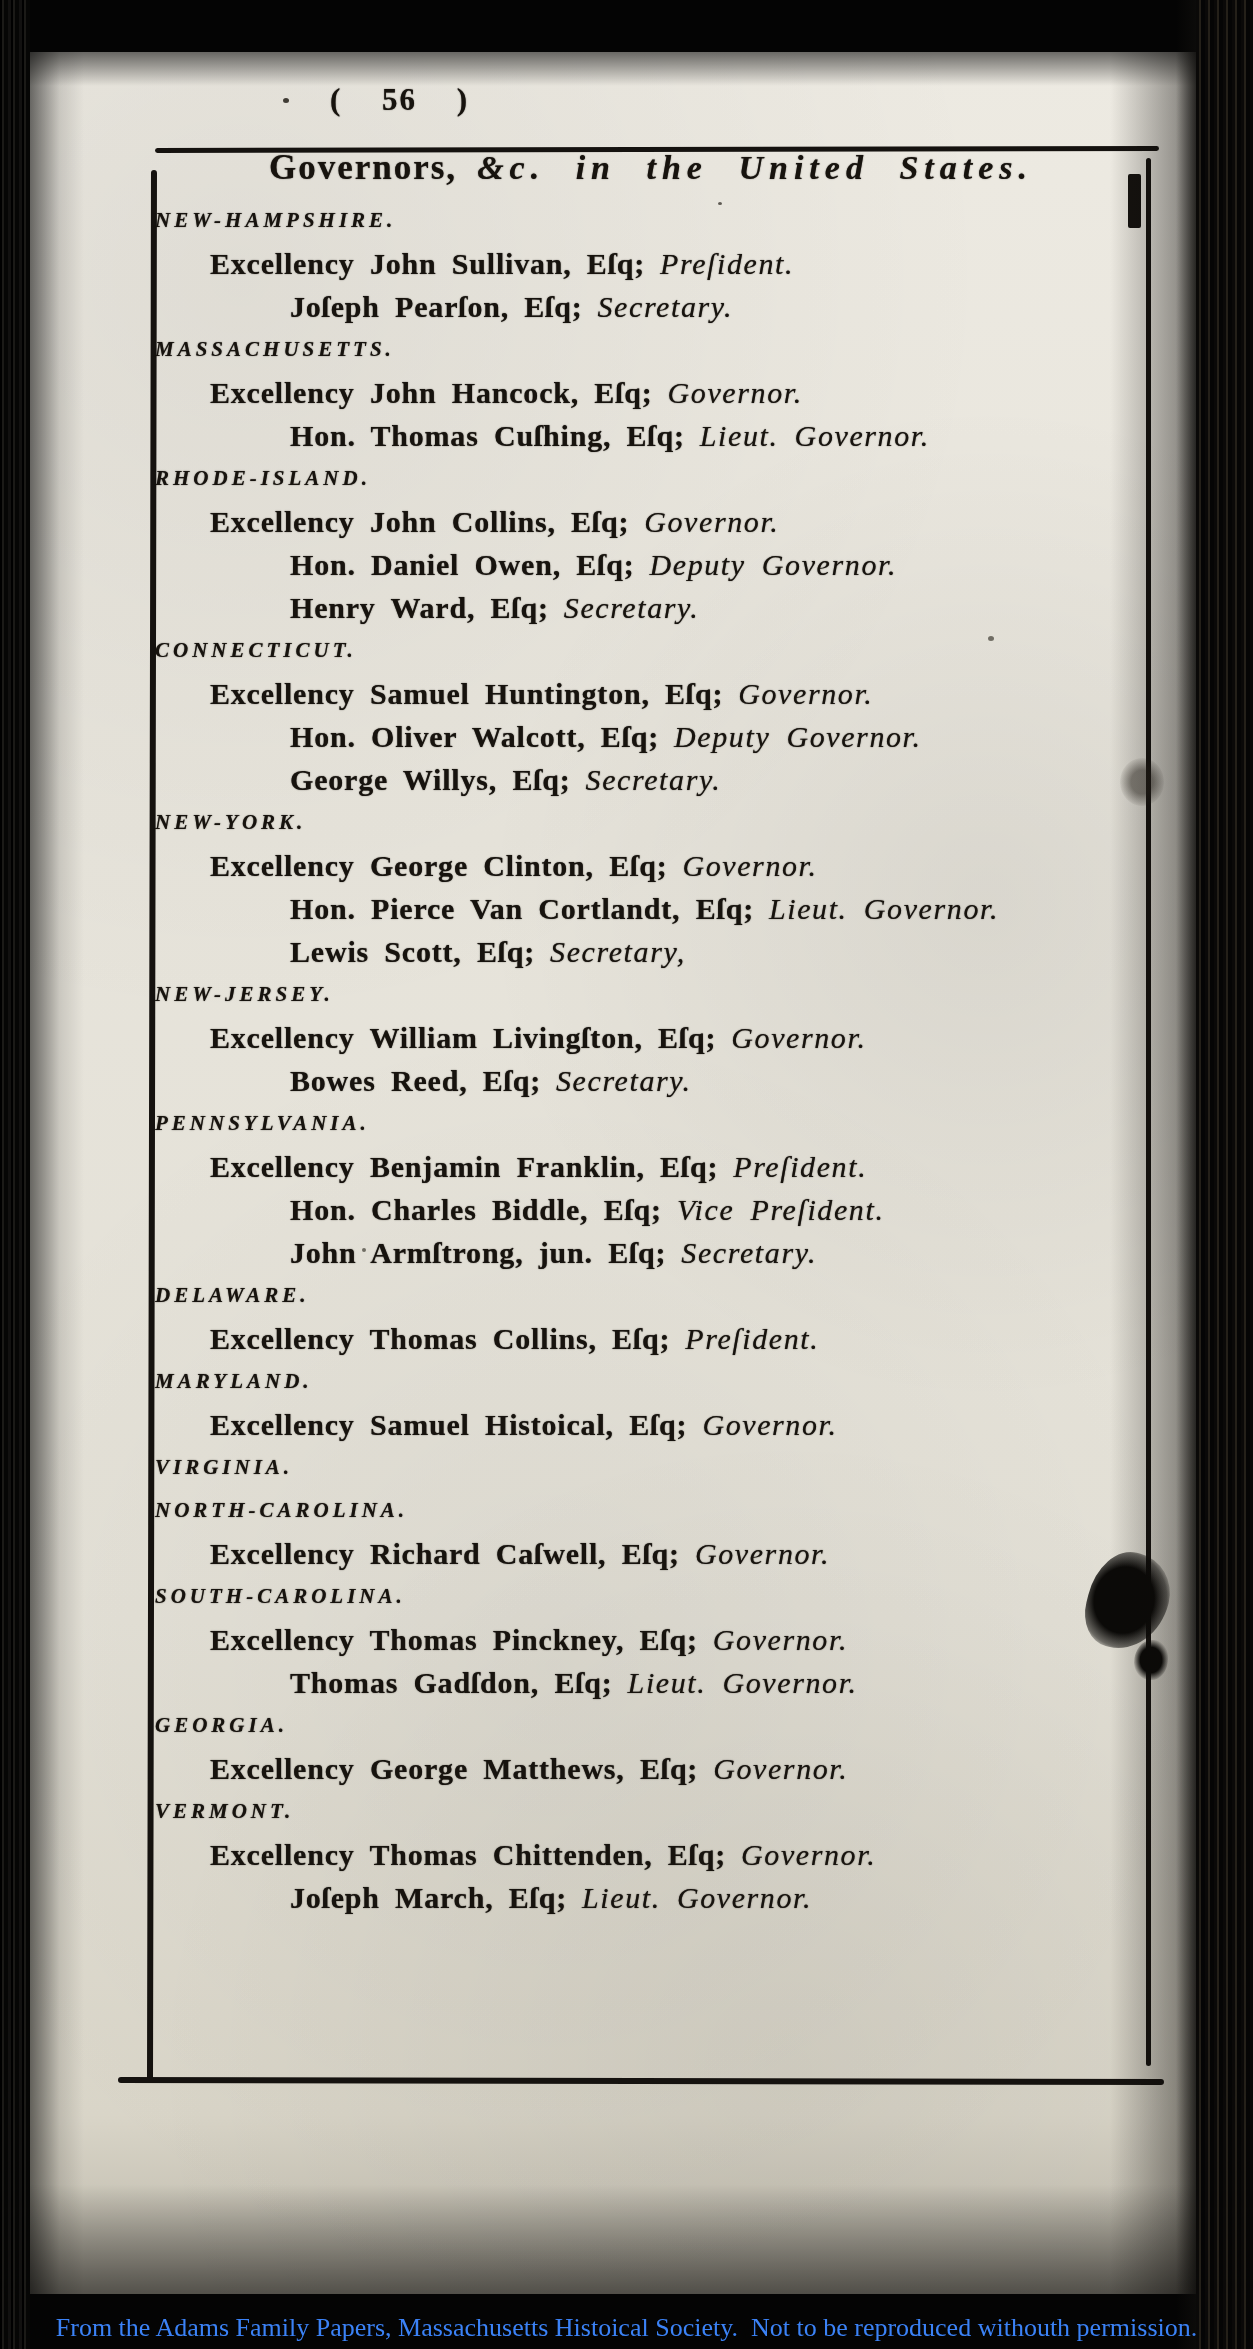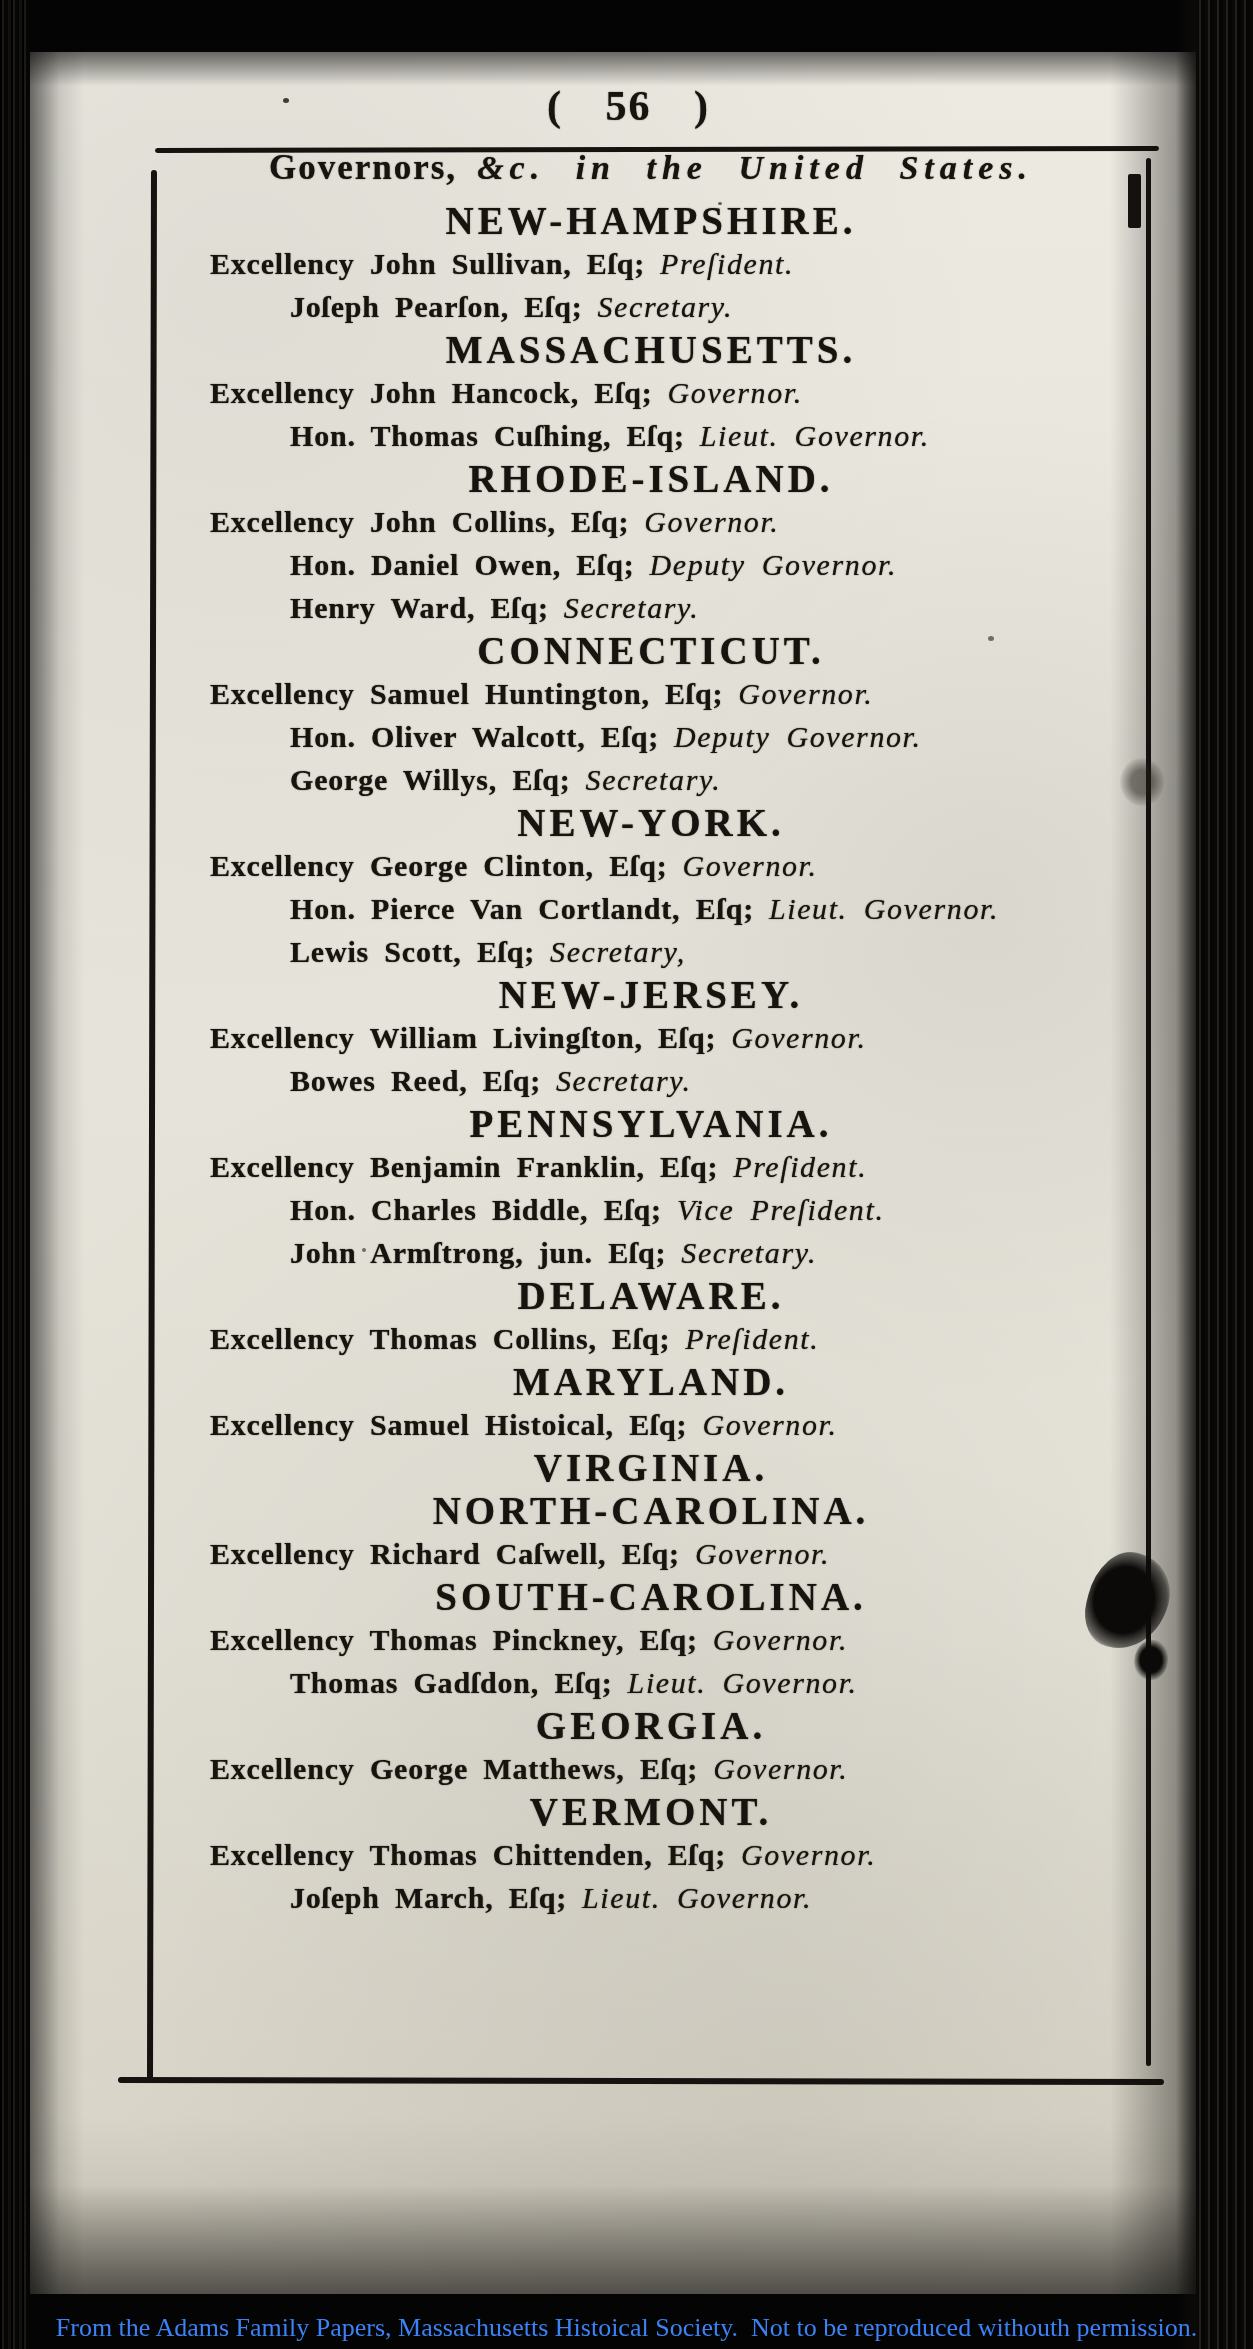--- a/index.html
+++ b/index.html
@@ -35,28 +35,28 @@
   
   .rule{position:absolute;background:#15120f;}
   .top-rule{left:125px;top:95px;width:1004px;height:5px;border-radius:3px;transform:rotate(-.12deg);}
   .rule-left{left:119px;top:118px;width:6px;height:1912px;border-radius:3px;transform:rotate(.12deg);}
   .rule-right{left:1116px;top:106px;width:5px;height:1908px;border-radius:3px;}
   .bracket-tr{left:1098px;top:122px;width:13px;height:54px;border-radius:2px;}
   .bottom-rule{left:88px;top:2026px;width:1046px;height:6px;border-radius:3px;transform:rotate(.1deg);}
 
   
   .ink{color:#17130e;text-shadow:0 0 1.2px rgba(23,19,14,.8);}
-  .pageno{position:absolute;left:300px;top:30px;width:380px;text-align:right;
-    font-size:42px;font-weight:700;word-spacing:30px;letter-spacing:2px;}
+  .pageno{position:absolute;left:300px;top:30px;width:380px;text-align:left;
+    font-size:31px;font-weight:700;word-spacing:30px;letter-spacing:2px;}
   .text-col{position:absolute;left:125px;top:91px;width:992px;}
   .page-header{height:50px;line-height:50px;text-align:center;white-space:nowrap;margin-bottom:6px;}
   .hdr-lead{font-size:35px;font-weight:700;letter-spacing:2px;}
   .hdr-rest{font-size:34px;font-weight:700;font-style:italic;letter-spacing:6px;word-spacing:16px;margin-left:16px;}
-  .state-heading{height:43px;line-height:43px;text-align:center;
-    font-size:39px;font-weight:700;letter-spacing:4px;white-space:nowrap;}
+  .state-heading{height:43px;line-height:43px;
+    font-size:21px;font-weight:700;font-style:italic;letter-spacing:4px;white-space:nowrap;}
   .entry{height:43px;line-height:43px;padding-left:55px;font-size:30px;white-space:nowrap;
     letter-spacing:.8px;word-spacing:7px;}
   .entry.indent{padding-left:135px;}
   .ename{font-weight:700;}
   .etitle{font-style:italic;font-weight:400;margin-left:15px;letter-spacing:1.6px;}
 
   
   .ink-blot{position:absolute;left:1058px;top:1500px;width:80px;height:98px;
     background:radial-gradient(ellipse at 45% 50%, #0b0a08 48%, rgba(11,10,8,.55) 68%, transparent 78%);
     border-radius:48% 52% 62% 38%/56% 44% 60% 40%;transform:rotate(14deg);}

